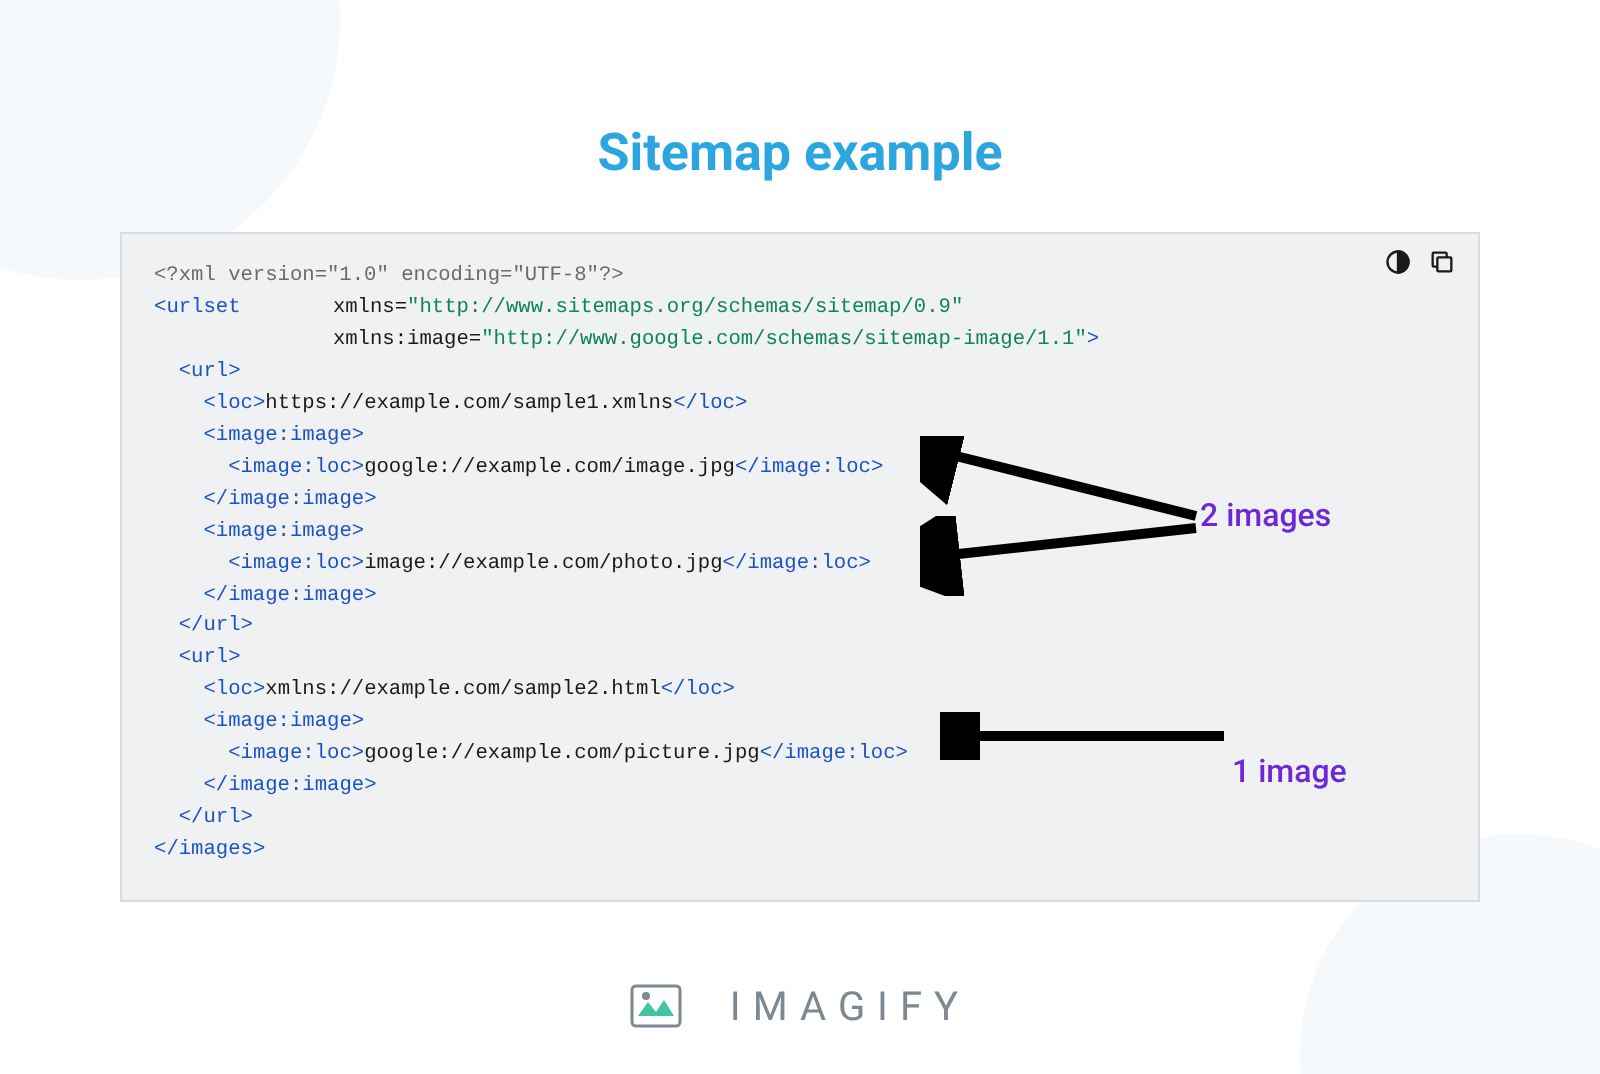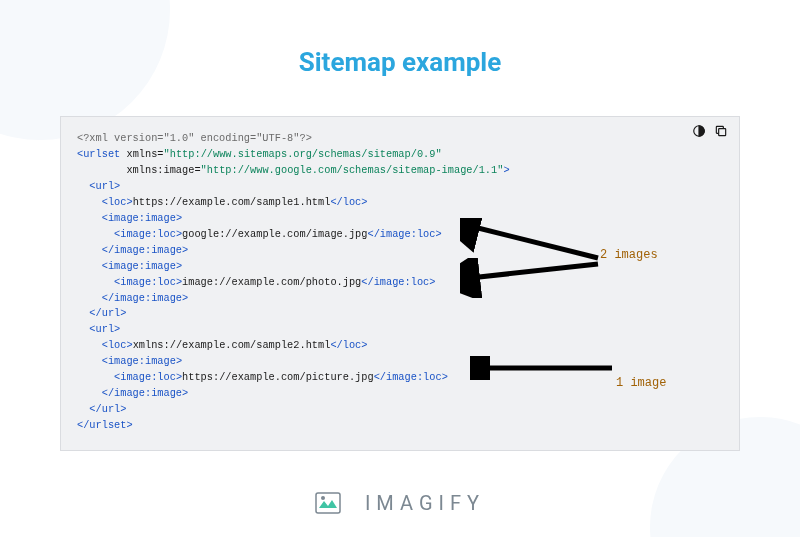--- a/index.html
+++ b/index.html
@@ -24,21 +24,21 @@
       position: absolute;
       width: 220px;
       height: 220px;
       border-radius: 50%;
       background: #f6f9fc;
       bottom: -100px;
       right: -70px;
     }
     .title {
       position: absolute;
-      top: 47px;
+      top: 62px;
       left: 0;
       width: 100%;
       text-align: center;
       font-size: 26px;
       font-weight: 700;
       color: #2ba6de;
     }
     .code-panel {
       position: absolute;
       top: 116px;
@@ -64,29 +64,28 @@
     }
     .icon-btn svg { width: 14px; height: 14px; }
     pre.code {
       font-family: "SFMono-Regular", Consolas, "Liberation Mono", Menlo, monospace;
       font-size: 10.3px;
       line-height: 1.55;
       white-space: pre;
       color: #1a1a1a;
     }
     .t-tag { color: #1a53c6; }
-    .t-attr { color: #1a1a1a; }
+    .t-attr { color: #1a1a1a; margin-left: 40px; }
     .t-str { color: #0d845c; }
     .t-decl { color: #6b6b6b; }
     .annotation {
       position: absolute;
-      font-size: 12px;
+      font-size: 16px;
       font-weight: 500;
-      color: #a16207;
-      font-family: Liberation Mono, monospace;
+      color: #6d28d9;
     }
     .ann-1 { top: 248px; left: 600px; }
     .ann-2 { top: 376px; left: 616px; }
     .arrow {
       position: absolute;
       pointer-events: none;
     }
     .logo-wrap {
       position: absolute;
       bottom: 22px;
@@ -129,35 +128,35 @@
       <svg viewBox="0 0 24 24" fill="none" stroke="#1a1a1a" stroke-width="2">
         <rect x="8" y="8" width="12" height="12" rx="1"></rect>
         <path d="M16 8 V5 a1 1 0 0 0 -1 -1 H5 a1 1 0 0 0 -1 1 v10 a1 1 0 0 0 1 1 h3"></path>
       </svg>
     </div>
   </div>
   <pre class="code"><span class="t-decl">&lt;?xml version="1.0" encoding="UTF-8"?&gt;</span>
 <span class="t-tag">&lt;<span>urlset</span></span> <span class="t-attr">xmlns</span>=<span class="t-str">"<span>http://www.sitemaps.org/schemas/sitemap/0.9</span>"</span>
         <span class="t-attr">xmlns:image</span>=<span class="t-str">"<span>http://www.google.com/schemas/sitemap-image/1.1</span>"</span><span class="t-tag">&gt;</span>
   <span class="t-tag">&lt;<span>url</span>&gt;</span>
-    <span class="t-tag">&lt;<span>loc</span>&gt;</span><span>https://example.com/sample1.html</span><span class="t-tag">&lt;/<span>loc</span>&gt;</span>
+    <span class="t-tag">&lt;<span>loc</span>&gt;</span><span>https://example.com/sample1.xmlns</span><span class="t-tag">&lt;/<span>loc</span>&gt;</span>
     <span class="t-tag">&lt;<span>image:image</span>&gt;</span>
       <span class="t-tag">&lt;<span>image:loc</span>&gt;</span><span>google://example.com/image.jpg</span><span class="t-tag">&lt;/<span>image:loc</span>&gt;</span>
     <span class="t-tag">&lt;/<span>image:image</span>&gt;</span>
     <span class="t-tag">&lt;<span>image:image</span>&gt;</span>
       <span class="t-tag">&lt;<span>image:loc</span>&gt;</span><span>image://example.com/photo.jpg</span><span class="t-tag">&lt;/<span>image:loc</span>&gt;</span>
     <span class="t-tag">&lt;/<span>image:image</span>&gt;</span>
   <span class="t-tag">&lt;/<span>url</span>&gt;</span>
   <span class="t-tag">&lt;<span>url</span>&gt;</span>
     <span class="t-tag">&lt;<span>loc</span>&gt;</span><span>xmlns://example.com/sample2.html</span><span class="t-tag">&lt;/<span>loc</span>&gt;</span>
     <span class="t-tag">&lt;<span>image:image</span>&gt;</span>
-      <span class="t-tag">&lt;<span>image:loc</span>&gt;</span><span>https://example.com/picture.jpg</span><span class="t-tag">&lt;/<span>image:loc</span>&gt;</span>
+      <span class="t-tag">&lt;<span>image:loc</span>&gt;</span><span>google://example.com/picture.jpg</span><span class="t-tag">&lt;/<span>image:loc</span>&gt;</span>
     <span class="t-tag">&lt;/<span>image:image</span>&gt;</span>
   <span class="t-tag">&lt;/<span>url</span>&gt;</span>
-<span class="t-tag">&lt;<span>/urlset</span>&gt;</span></pre>
+<span class="t-tag">&lt;<span>/images</span>&gt;</span></pre>
 </div>
 
 <svg class="arrow" style="top:218px; left:460px;" width="140" height="56">
   <defs>
     <marker id="ah1" markerWidth="10" markerHeight="10" refX="2" refY="5" orient="auto">
       <path d="M0,0 L10,5 L0,10 Z" fill="#000"></path>
     </marker>
   </defs>
   <line x1="138" y1="40" x2="10" y2="8" stroke="#000" stroke-width="5" marker-end="url(#ah1)"></line>
 </svg>

